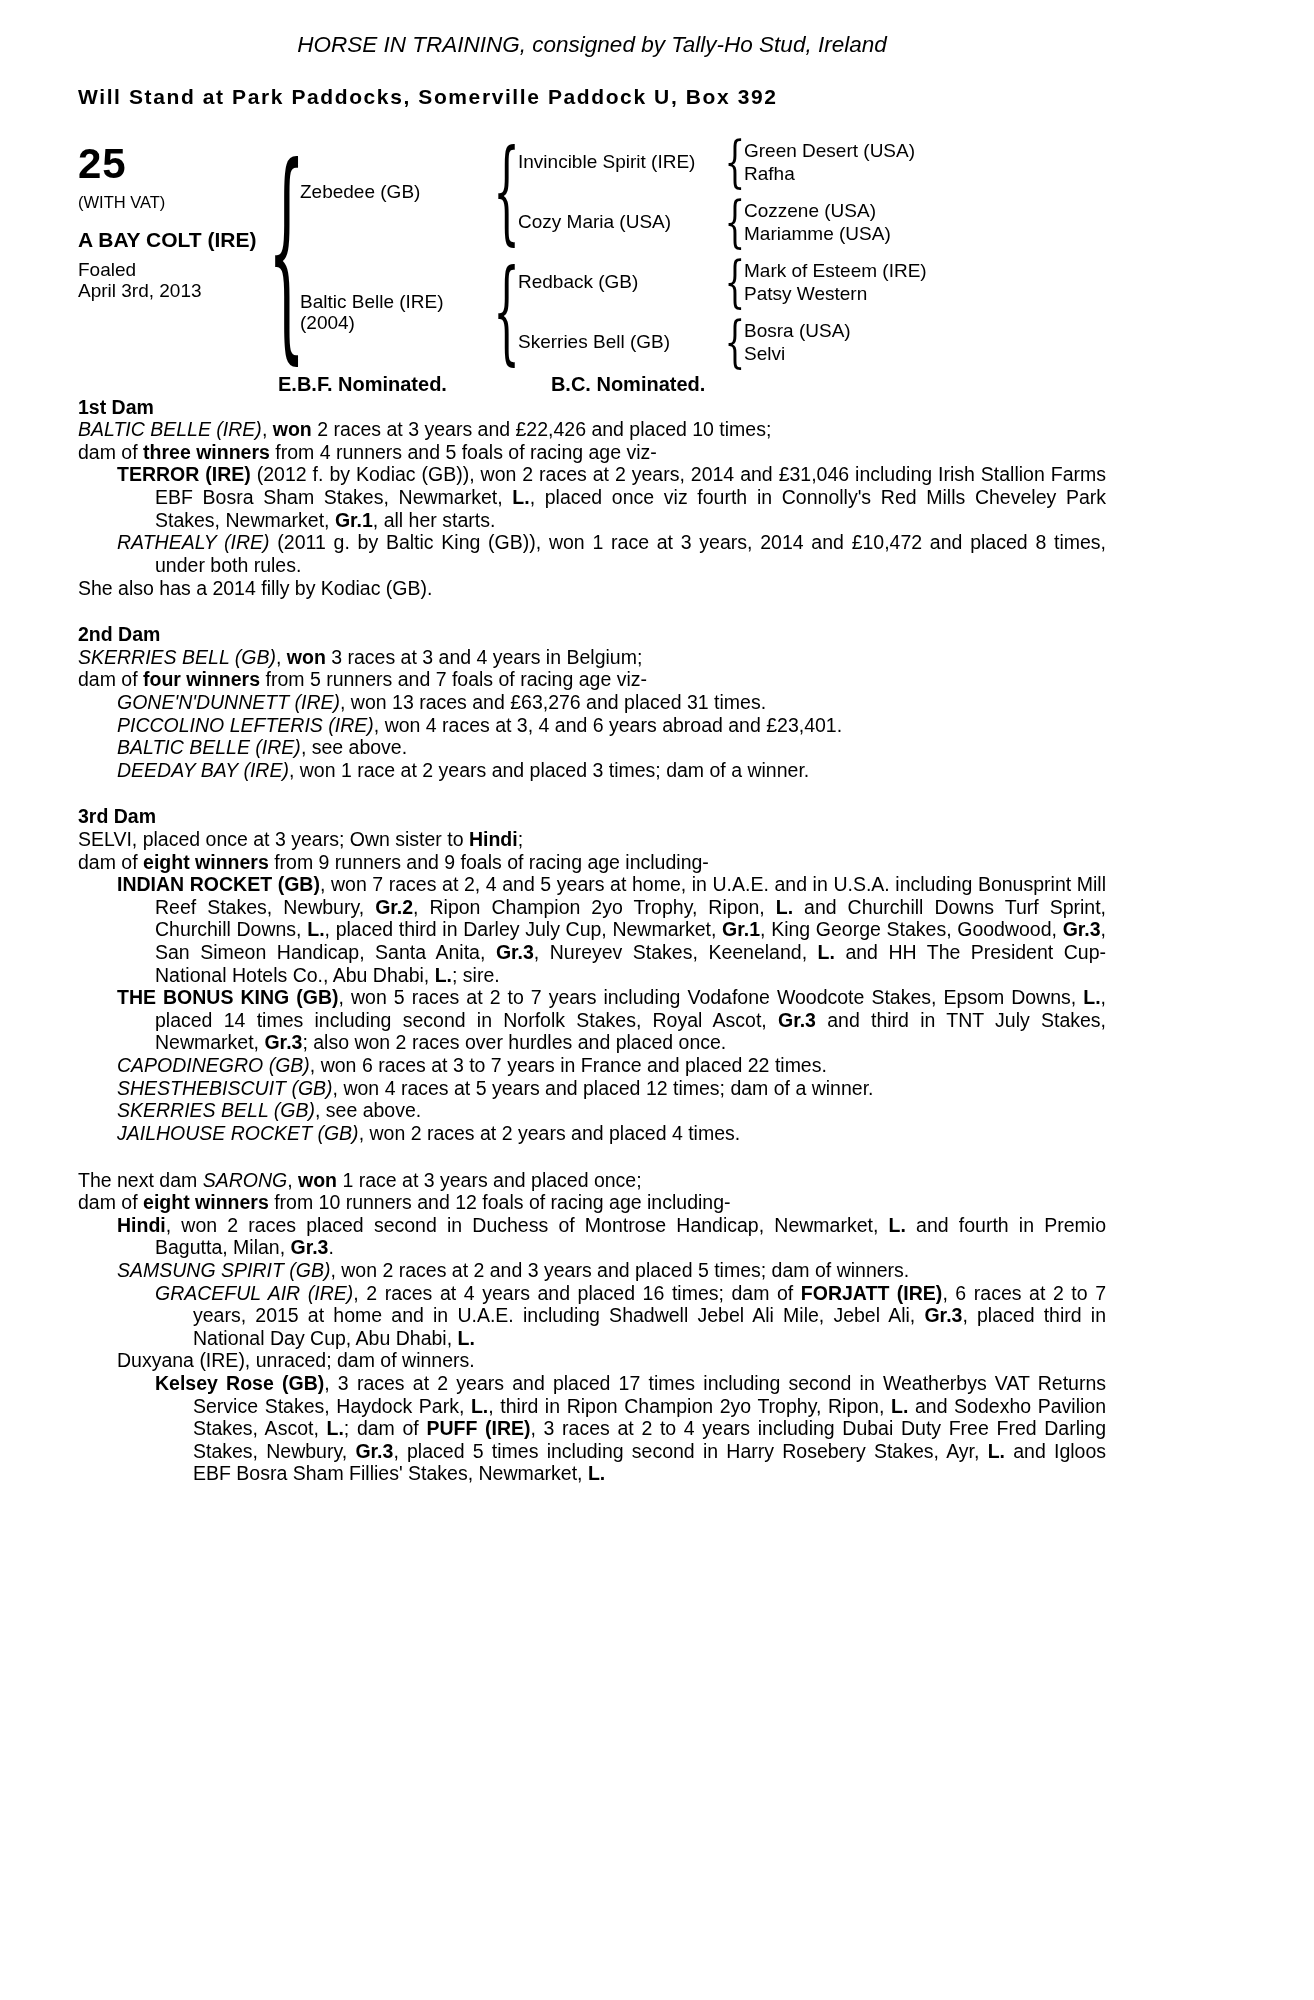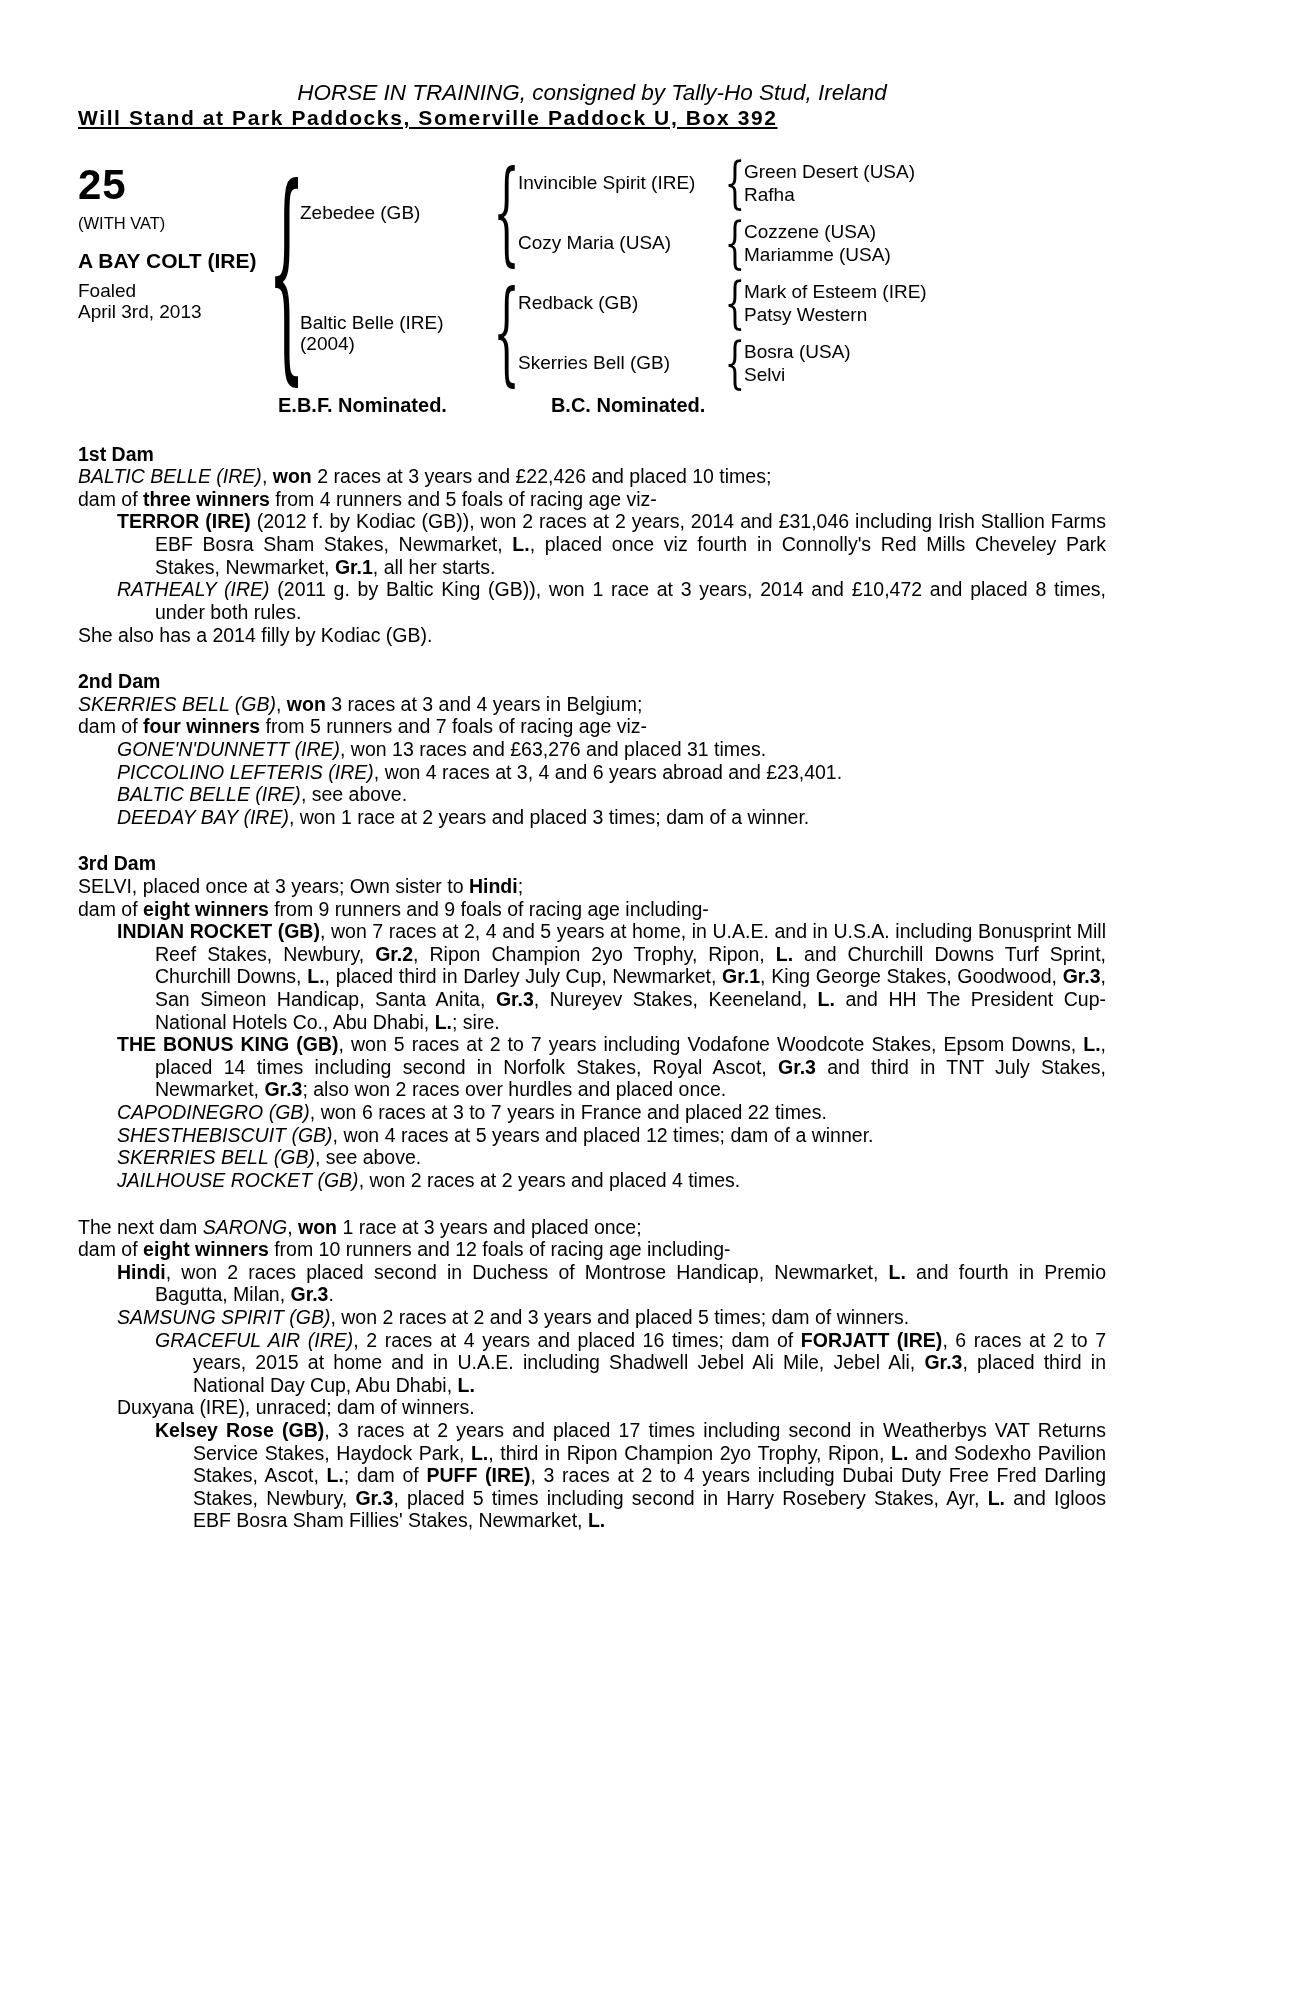--- a/index.html
+++ b/index.html
@@ -12,34 +12,34 @@
   body {
     width: 1314px;
     height: 2000px;
     font-family: "Liberation Sans", sans-serif;
     font-size: 19.5px;
     -webkit-font-smoothing: antialiased;
   }
   .page {
     box-sizing: border-box;
     width: 1184px;
-    padding: 80px 78px 0 78px;
+    padding: 32px 78px 0 78px;
   }
 
   
   .consignor-line {
     font-style: italic;
     text-align: center;
     font-size: 22.5px;
   }
   .stand-line {
     font-weight: bold;
     font-size: 21px;
     letter-spacing: 1.6px;
-    text-decoration: underline;
+    margin-top: 27px;
   }
 
   
   .pedigree {
     display: flex;
     align-items: stretch;
     margin-top: 30px;
     font-size: 19px;
     line-height: 21px;
   }
@@ -77,21 +77,21 @@
   .nominations {
     display: flex;
     margin-left: 200px;
     margin-top: 8px;
     font-weight: bold;
     font-size: 20px;
   }
   .nominations .bc { margin-left: 104px; }
 
   
-  .dam-text { margin-top: 26px; line-height: 1.16; }
+  .dam-text { line-height: 1.16; }
   .section + .section { margin-top: 24px; }
   .sec-heading { font-weight: bold; }
   .para { margin: 0; text-align: justify; }
   .p1 { padding-left: 77px;  text-indent: -38px; }
   .p2 { padding-left: 115px; text-indent: -38px; }
   .b { font-weight: bold; }
   .i { font-style: italic; }
 </style>
 </head>
 <body>

